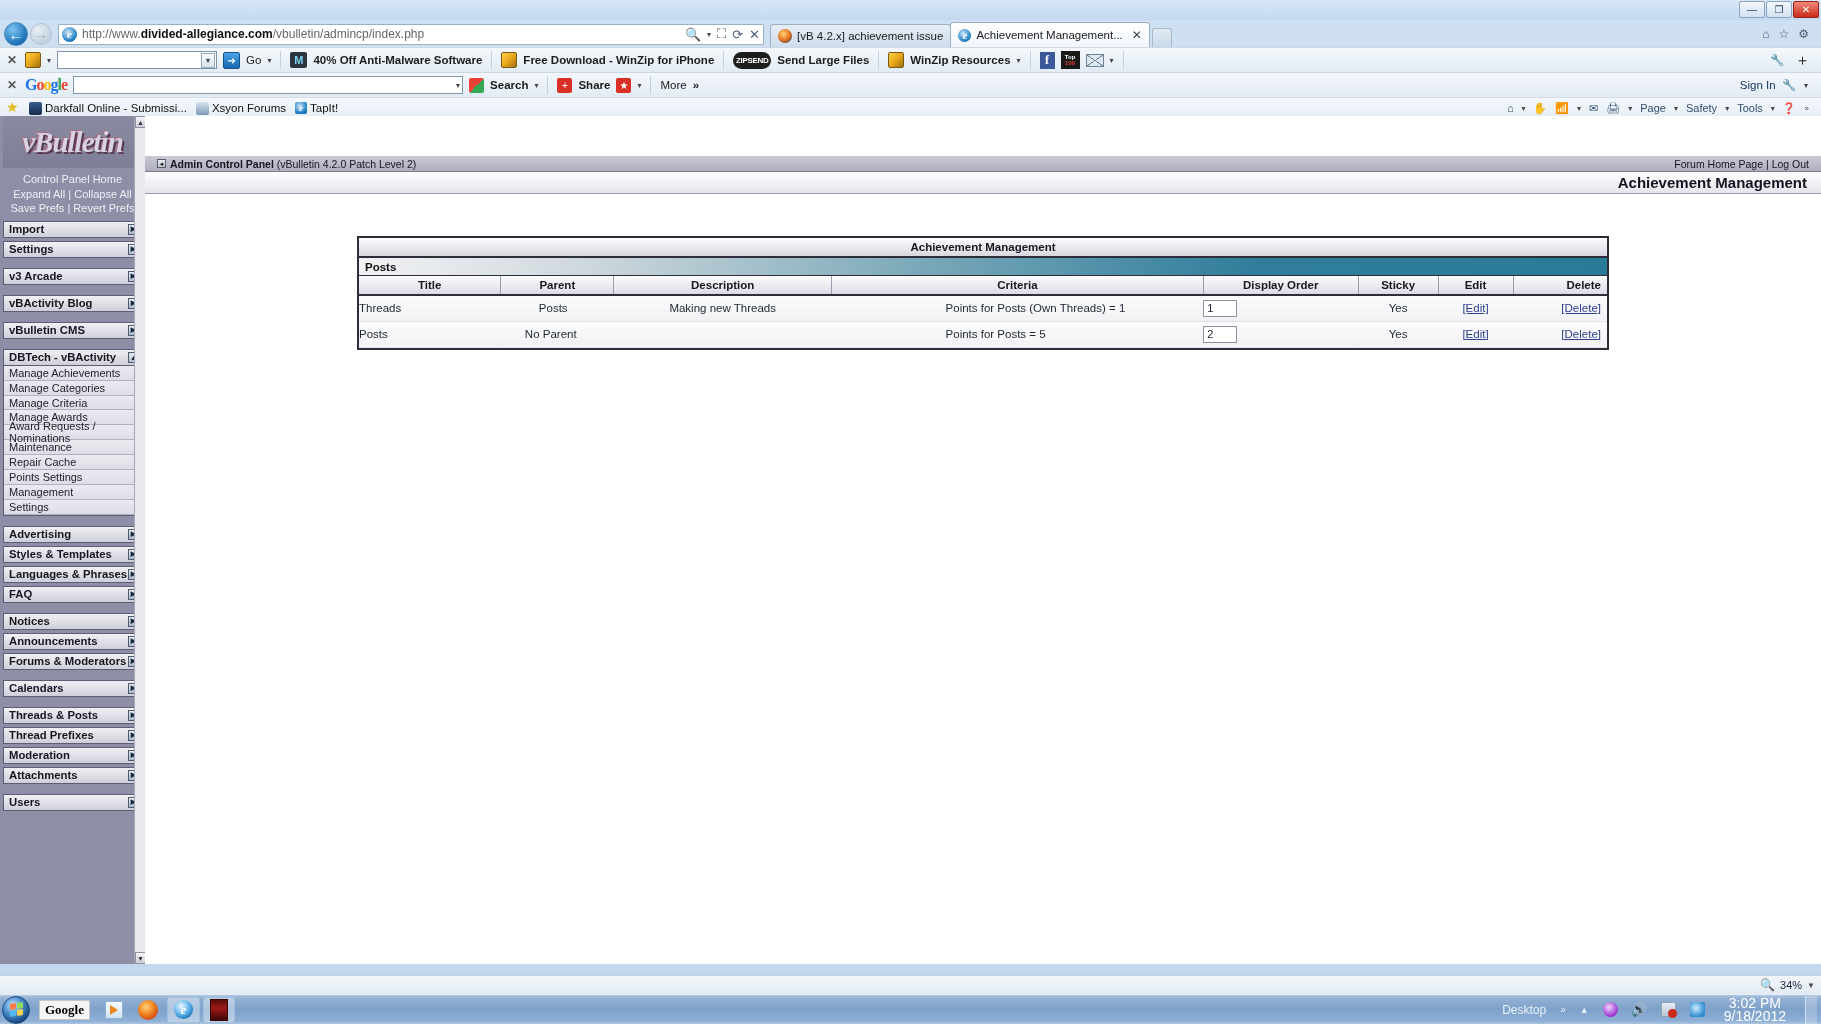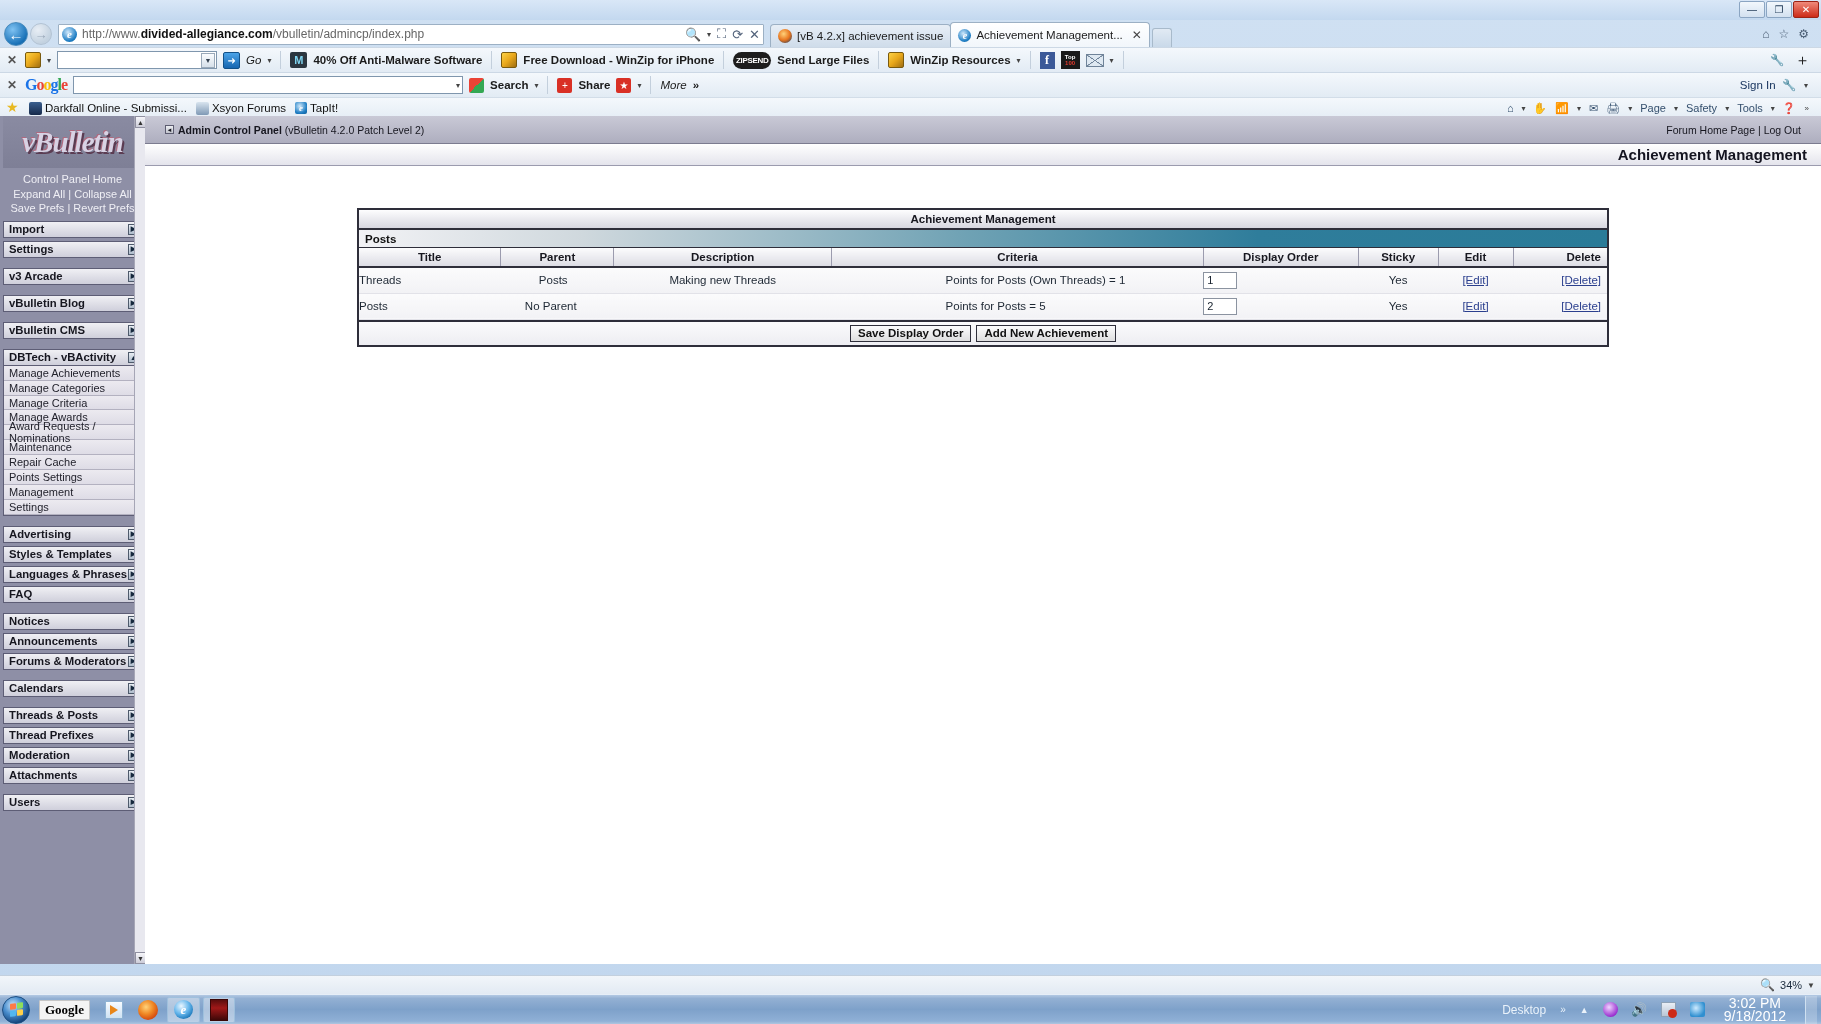--- a/index.html
+++ b/index.html
@@ -116,21 +116,21 @@
     background:linear-gradient(to bottom,#fafcfe,#d6e0ea);
     display:flex;align-items:center;justify-content:center;font-size:7px;color:#33404f;
   }
   .gobtn {
     width:17px;height:17px;border-radius:2px;
     background: linear-gradient(to bottom,#4aa3e8,#1766b0);
     border:1px solid #125189;color:#fff;font-size:10px;
     display:flex;align-items:center;justify-content:center;
   }
   .lbl { white-space:nowrap; font-weight:bold; }
-  .lbl.thin { font-weight:normal;font-style:italic; }
+  .lbl.thin { font-weight:normal; }
   .caret { font-size:8px; color:#444; }
 
   .mb-icon { width:17px;height:16px;background:#2b3640;border-radius:2px;
     color:#7fd4f0;font-size:11px;font-weight:bold;display:flex;align-items:center;justify-content:center;}
   .zipsend { width:38px;height:17px;background:#1d1d1d;border-radius:9px;color:#fff;
     font-size:8px;font-weight:bold;display:flex;align-items:center;justify-content:center;letter-spacing:-0.3px;}
   .fb-icon { width:15px;height:17px;background:#3b5998;color:#fff;font-weight:bold;font-size:12px;
     display:flex;align-items:center;justify-content:center;font-family:"Liberation Serif",serif;}
   .top100 { width:19px;height:18px;background:#1a1a1a;color:#fff;font-size:6px;font-weight:bold;
     display:flex;flex-direction:column;align-items:center;justify-content:center;line-height:1;}
@@ -202,24 +202,25 @@
   }
   .grp-gap { height:7px; }
   .sb-scroll { position:absolute; right:0; top:0; width:11px; height:100%;
     background:#e8e8ef; border-left:1px solid #a6a6b6;}
   .sb-arrow { width:11px;height:12px;background:linear-gradient(to bottom,#f6f6fa,#ccccd8);
     border:1px solid #8f8fa0; font-size:7px; display:flex;align-items:center;justify-content:center;color:#333;}
 
   
   .content { flex:1; display:flex; flex-direction:column; background:#fff; overflow:hidden;}
   .adminbar {
-    height:28px; background:linear-gradient(to bottom,#c9c9d6,#aeaebf);
+    height:16px; background:linear-gradient(to bottom,#c9c9d6,#aeaebf);
     border-bottom:1px solid #7c7c90;
-    display:flex; align-items:center; font-size:10.5px; color:#16161f; padding:0 20px;
+    display:flex; align-items:center; font-size:10.5px; color:#16161f; padding:0 12px;
     position:relative;
+    margin-top:40px;
   }
   .adminbar .left b { font-weight:bold; }
   .adminbar .mid { position:absolute; left:0; right:0; text-align:center; }
   .adminbar .right { margin-left:auto; z-index:2; }
   .adminbar .right a { color:#16161f; text-decoration:none;}
   .collapse-tab { width:9px;height:9px;border:1px solid #5c5c70;
     background:linear-gradient(to bottom,#eceef2,#c2c4cd); font-size:6px;
     display:flex;align-items:center;justify-content:center;margin-right:4px;}
   .pagetitle {
     height:22px; background:linear-gradient(to bottom,#ffffff,#e4e4ec);
@@ -527,21 +528,21 @@
           <div class="grp-gap"></div>
           <div class="nav-group">
             <div class="nav-head">
               <span>v3 Arcade</span>
               <span class="arrow">▶</span>
             </div>
           </div>
           <div class="grp-gap"></div>
           <div class="nav-group">
             <div class="nav-head">
-              <span>vBulletin Blog</span>
+              <span>vBActivity Blog</span>
               <span class="arrow">▶</span>
             </div>
           </div>
           <div class="grp-gap"></div>
           <div class="nav-group">
             <div class="nav-head">
               <span>vBulletin CMS</span>
               <span class="arrow">▶</span>
             </div>
           </div>
@@ -714,24 +715,20 @@
                   <td class="c"></td>
                   <td style="padding-left: 114px;">Points for Posts = 5</td>
                   <td style="padding-left: 0px;"><input class="ord-input" type="text" value="2" style=""></td>
                   <td class="c">Yes</td>
                   <td class="c"><span class="lnk">[Edit]</span></td>
                   <td style="text-align: right; padding-right: 6px;"><span class="lnk">[Delete]</span></td>
                 </tr>
               </tbody>
           </table>
 
-          <div class="btnrow">
-            <button class="fbtn">Save Display Order</button>
-            <button class="fbtn">Add New Achievement</button>
-          </div>
         </div>
 
       </div>
     </div>
   </div>
 
   <div class="statusbar">
     <span class="zoom-glass">🔍</span>
     <span>34%</span>
     <span class="caret">▼</span>

